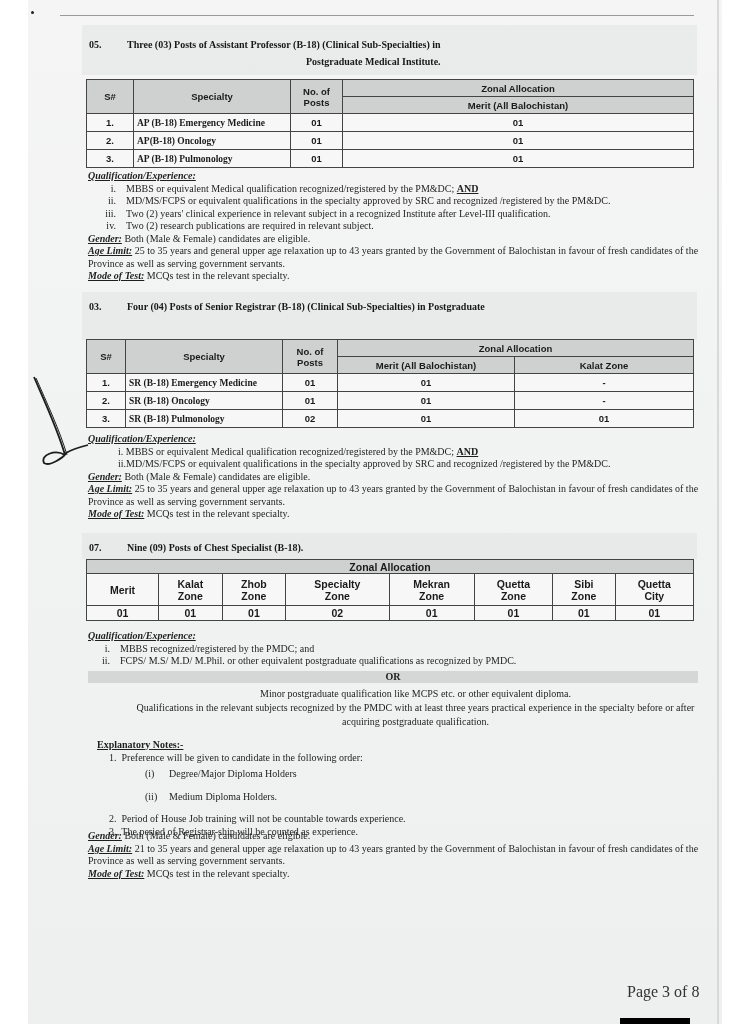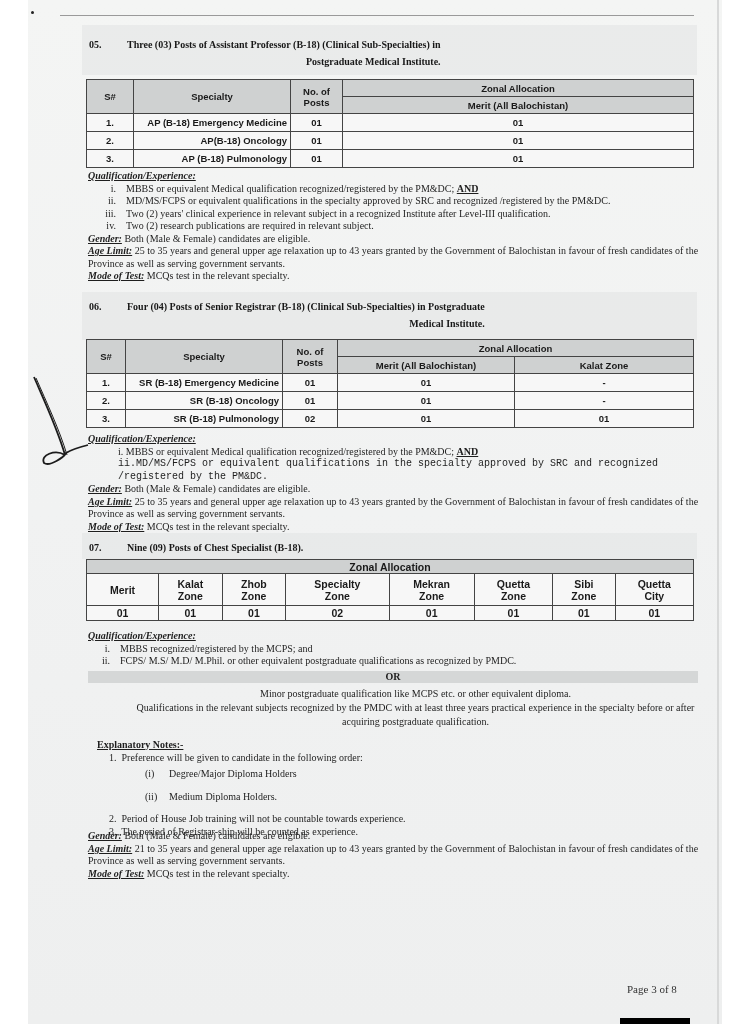--- a/index.html
+++ b/index.html
@@ -17,31 +17,31 @@
   .top-rule { position: absolute; left: 60px; top: 15px; width: 634px; height: 1px; background: #9a9a9a; }
   .shade-band { position: absolute; background: #e2e4e4; opacity: 0.6; }
 
   .heading { position: absolute; left: 89px; font-weight: bold; font-size: 10px; line-height: 17px; color: #181818; }
   .heading .num { display: inline-block; width: 38px; }
   .heading .cont { padding-left: 38px; display: block; text-align: right; }
 
   table.grid { position: absolute; border-collapse: collapse; font-family: "Liberation Sans", sans-serif; font-size: 9.5px; font-weight: bold; color: #1a1a1a; }
   table.grid td, table.grid th { border: 1px solid #444; padding: 0 3px; text-align: center; }
   table.grid th { background: #cfd1d1; font-weight: bold; }
-  table.grid td.left { text-align: right; }
+  table.grid td.left { text-align: left; font-family: Liberation Serif, serif; }
   table.grid tr.body td { background: #f7f7f7; }
 
   .para { position: absolute; left: 88px; font-size: 10px; line-height: 12.5px; width: 615px; color: #1e1e1e; }
   .label { font-style: italic; font-weight: bold; text-decoration: underline; }
   .li { display: block; }
   .li .rn { display: inline-block; width: 28px; text-align: right; margin-right: 10px; }
   .and { font-weight: bold; text-decoration: underline; }
   .or-band { position: absolute; left: 88px; top: 671px; width: 610px; height: 12px; background: #d5d7d7; font-size: 10px; font-weight: bold; text-align: center; line-height: 12px; }
   .expl-title { font-weight: bold; text-decoration: underline; }
-  .page-num { position: absolute; left: 627px; top: 983px; font-size: 11px; color: #333; }
+  .page-num { position: absolute; left: 627px; top: 983px; font-size: 16px; color: #333; }
   .black-bar { position: absolute; left: 620px; top: 1018px; width: 70px; height: 6px; background: #000; }
   .signature { position: absolute; left: 30px; top: 375px; }
 </style>
 </head>
 <body>
 
 <div class="page"></div>
 <div class="page-edge"></div>
 <div class="dot"></div>
 <div class="top-rule"></div>
@@ -91,22 +91,21 @@
   <span class="li"><span class="rn">i.</span><span>MBBS or equivalent Medical qualification recognized/registered by the PM&amp;DC; </span><span class="and">AND</span></span>
   <span class="li"><span class="rn">ii.</span><span>MD/MS/FCPS or equivalent qualifications in the specialty approved by SRC and recognized /registered by the PM&amp;DC.</span></span>
   <span class="li"><span class="rn">iii.</span><span>Two (2) years' clinical experience in relevant subject in a recognized Institute after Level-III qualification.</span></span>
   <span class="li"><span class="rn">iv.</span><span>Two (2) research publications are required in relevant subject.</span></span>
   <span class="li"><span class="label">Gender:</span><span> Both (Male &amp; Female) candidates are eligible.</span></span>
   <span class="li"><span class="label">Age Limit:</span><span> 25 to 35 years and general upper age relaxation up to 43 years granted by the Government of Balochistan in favour of fresh candidates of the Province as well as serving government servants.</span></span>
   <span class="li"><span class="label">Mode of Test:</span><span> MCQs test in the relevant specialty.</span></span>
 </div>
 
 <div class="heading" style="top:298px;">
-  <span class="num">06.</span><span>Four (04) Posts of Senior Registrar (B-18) (Clinical Sub-Specialties) in Postgraduate</span>
-  <span class="cont">Medical Institute.</span>
+  <span class="num">03.</span><span>Four (04) Posts of Senior Registrar (B-18) (Clinical Sub-Specialties) in Postgraduate</span>
 </div>
 
 <table class="grid" style="left:86px;top:339px;width:608px;">
   <tbody>
       <tr style="height:17px;">
     <th rowspan="2" style="width:32px;">S#</th>
     <th rowspan="2" style="width:150px;">Specialty</th>
     <th rowspan="2" style="width:48px;">No. of Posts</th>
     <th colspan="2">Zonal Allocation</th>
   </tr>
@@ -134,21 +133,21 @@
     <td>02</td>
     <td>01</td>
     <td>01</td>
   </tr>
 </tbody>
   </table>
 
 <div class="para" style="top:433px;">
   <span class="label li">Qualification/Experience:</span>
   <span class="li" style="padding-left:30px;"><span>i.</span> <span>MBBS or equivalent Medical qualification recognized/registered by the PM&amp;DC; </span><span class="and">AND</span></span>
-  <span class="li" style="padding-left:30px;font-family:Liberation Mono, monospace;"><span>ii.</span><span>MD/MS/FCPS or equivalent qualifications in the specialty approved by SRC and recognized /registered by the PM&amp;DC.</span></span>
+  <span class="li" style="padding-left:30px;"><span>ii.</span><span>MD/MS/FCPS or equivalent qualifications in the specialty approved by SRC and recognized /registered by the PM&amp;DC.</span></span>
   <span class="li"><span class="label">Gender:</span><span> Both (Male &amp; Female) candidates are eligible.</span></span>
   <span class="li"><span class="label">Age Limit:</span><span> 25 to 35 years and general upper age relaxation up to 43 years granted by the Government of Balochistan in favour of fresh candidates of the Province as well as serving government servants.</span></span>
   <span class="li"><span class="label">Mode of Test:</span><span> MCQs test in the relevant specialty.</span></span>
 </div>
 
 <div class="heading" style="top:539px;">
   <span class="num">07.</span><span>Nine (09) Posts of Chest Specialist (B-18).</span>
 </div>
 
 <table class="grid" style="left:86px;top:559px;width:608px;font-size:10.5px;">
@@ -174,21 +173,21 @@
     <td>01</td>
     <td>01</td>
     <td>01</td>
     <td>01</td>
   </tr>
 </tbody>
   </table>
 
 <div class="para" style="top:630px;">
   <span class="label li">Qualification/Experience:</span>
-  <span class="li"><span class="rn" style="width:22px;">i.</span><span>MBBS recognized/registered by the MCPS; and</span></span>
+  <span class="li"><span class="rn" style="width:22px;">i.</span><span>MBBS recognized/registered by the PMDC; and</span></span>
   <span class="li"><span class="rn" style="width:22px;">ii.</span><span>FCPS/ M.S/ M.D/ M.Phil. or other equivalent postgraduate qualifications as recognized by PMDC.</span></span>
 </div>
 
 <div class="or-band">OR</div>
 
 <div class="para" style="top:687px;left:128px;width:575px;line-height:14px;text-align:center;">
   <span class="li">Minor postgraduate qualification like MCPS etc. or other equivalent diploma.</span>
   <span class="li">Qualifications in the relevant subjects recognized by the PMDC with at least three years practical experience in the specialty before or after acquiring postgraduate qualification.</span>
 </div>
 

